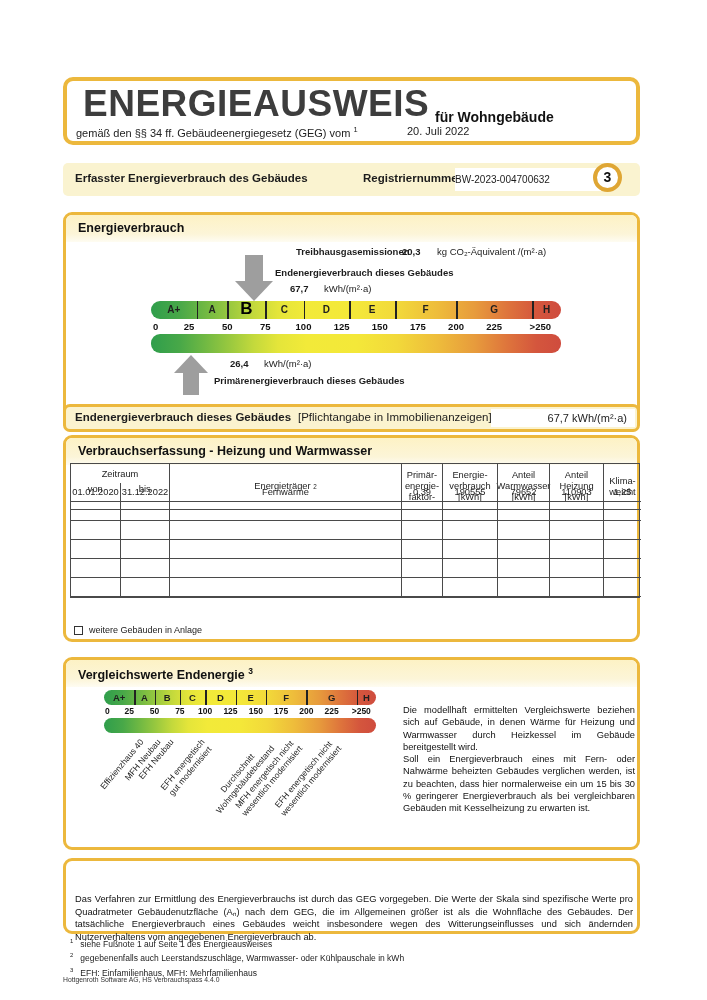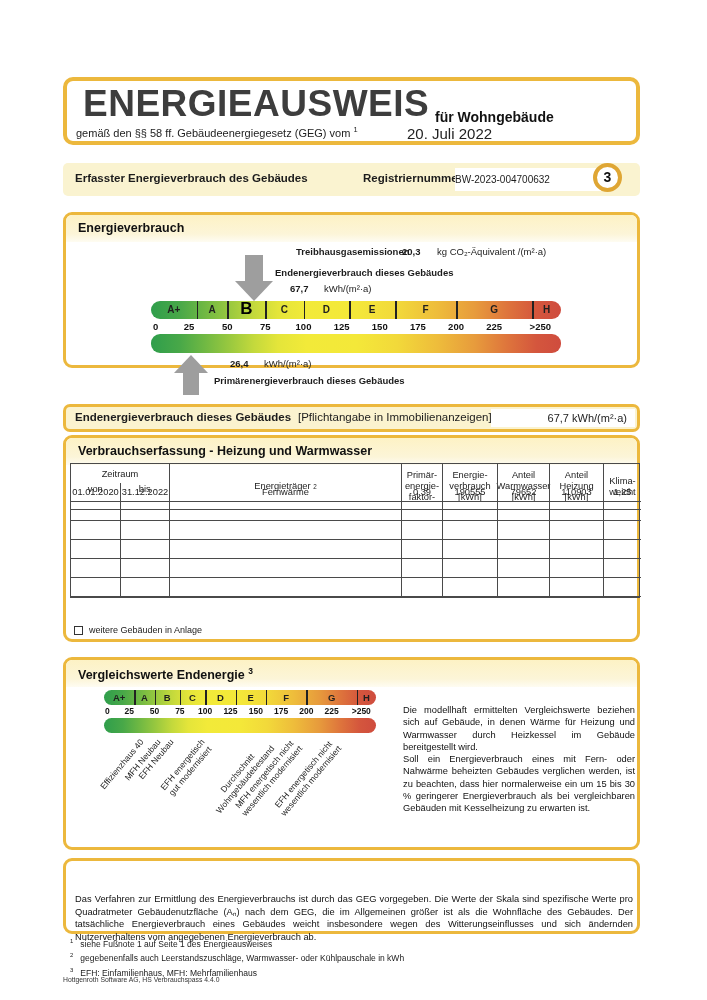--- a/index.html
+++ b/index.html
@@ -10,21 +10,21 @@
   
   .gbox { position:absolute; left:63px; width:577px; background:#fff; border:3px solid #ecb83d; border-radius:9px; }
   .strip { position:relative; height:27px; background:linear-gradient(180deg,#fdf2c5 0%,#fcf5d8 70%,#fefcf2 100%); border-radius:6px 6px 0 0; }
   .strip .stitle { position:absolute; left:12px; top:6px; font-size:12.5px; font-weight:bold; color:#111; }
 
   
   .titlebox { position:absolute; left:63px; top:57px; width:577px; height:68px; border:4px solid #ecb83d; border-radius:10px; background:#fff; }
   .bigtitle { position:absolute; left:16px; top:2px; font-size:37px; font-weight:bold; letter-spacing:0.5px; color:#3d3d3d; }
   .titlesuffix { position:absolute; left:368px; top:28px; font-size:14px; font-weight:bold; color:#111; }
   .lawline { position:absolute; left:9px; top:44px; font-size:11px; color:#222; }
-  .lawdate { position:absolute; left:340px; top:44px; font-size:15px; color:#222; }
+  .lawdate { position:absolute; left:340px; top:44px; font-size:11px; color:#222; }
   sup.s { font-size:68%; vertical-align:super; }
 
   
   .band { position:absolute; left:63px; width:577px; background:#faf3d0; border-radius:5px; }
   .regband { top:143px; height:33px; }
   .reglabel { position:absolute; left:12px; top:9px; font-size:11.5px; font-weight:bold; }
   .regnum-label { position:absolute; left:288px; top:9px; font-size:11.5px; font-weight:bold;padding-left:12px; }
   .regvalue { position:absolute; left:392px; top:5px; width:146px; height:23px; background:#fff; font-size:10px; text-align:left; line-height:23px; }
   .pagecircle { position:absolute; left:593px; top:143px; width:29px; height:29px; border:4px solid #dfa634; border-radius:50%; background:#fff; font-size:14px; font-weight:bold; text-align:center; line-height:21px; color:#111; }
 
@@ -89,32 +89,32 @@
   .swfooter { position:absolute; left:63px; top:956px; font-size:6.8px; color:#333; }
 </style>
 </head>
 <body>
 
 <div class="page">
 
   <div class="titlebox">
     <div class="bigtitle">ENERGIEAUSWEIS</div>
     <div class="titlesuffix">für Wohngebäude</div>
-    <div class="lawline"><span>gemäß den §§ 58 ff. Gebäudeenergiegesetz (GEG) vom</span> <sup class="s">1</sup></div>
+    <div class="lawline"><span>gemäß den §§ 34 ff. Gebäudeenergiegesetz (GEG) vom</span> <sup class="s">1</sup></div>
     <div class="lawdate">20. Juli 2022</div>
   </div>
 
   <div class="band regband">
     <div class="reglabel">Erfasster Energieverbrauch des Gebäudes</div>
     <div class="regnum-label">Registriernummer:</div>
     <div class="regvalue">BW-2023-004700632</div>
   </div>
   <div class="pagecircle">3</div>
 
-  <div class="gbox" style="top:192px;height:156px;">
+  <div class="gbox" style="top:192px;height:220px;">
     <div class="strip">
       <div class="stitle">Energieverbrauch</div>
     </div>
 
     <div class="abs b fs95" style="left:230px;top:31px;">Treibhausgasemissionen</div>
     <div class="abs b fs95" style="left:336px;top:31px;">20,3</div>
     <div class="abs fs95" style="left:371px;top:31px;">kg CO₂-Äquivalent /(m²·a)</div>
 
     <div class="abs b fs95" style="left:209px;top:52px;">Endenergieverbrauch dieses Gebäudes</div>
     <div class="abs b fs95" style="left:224px;top:68px;">67,7</div>

